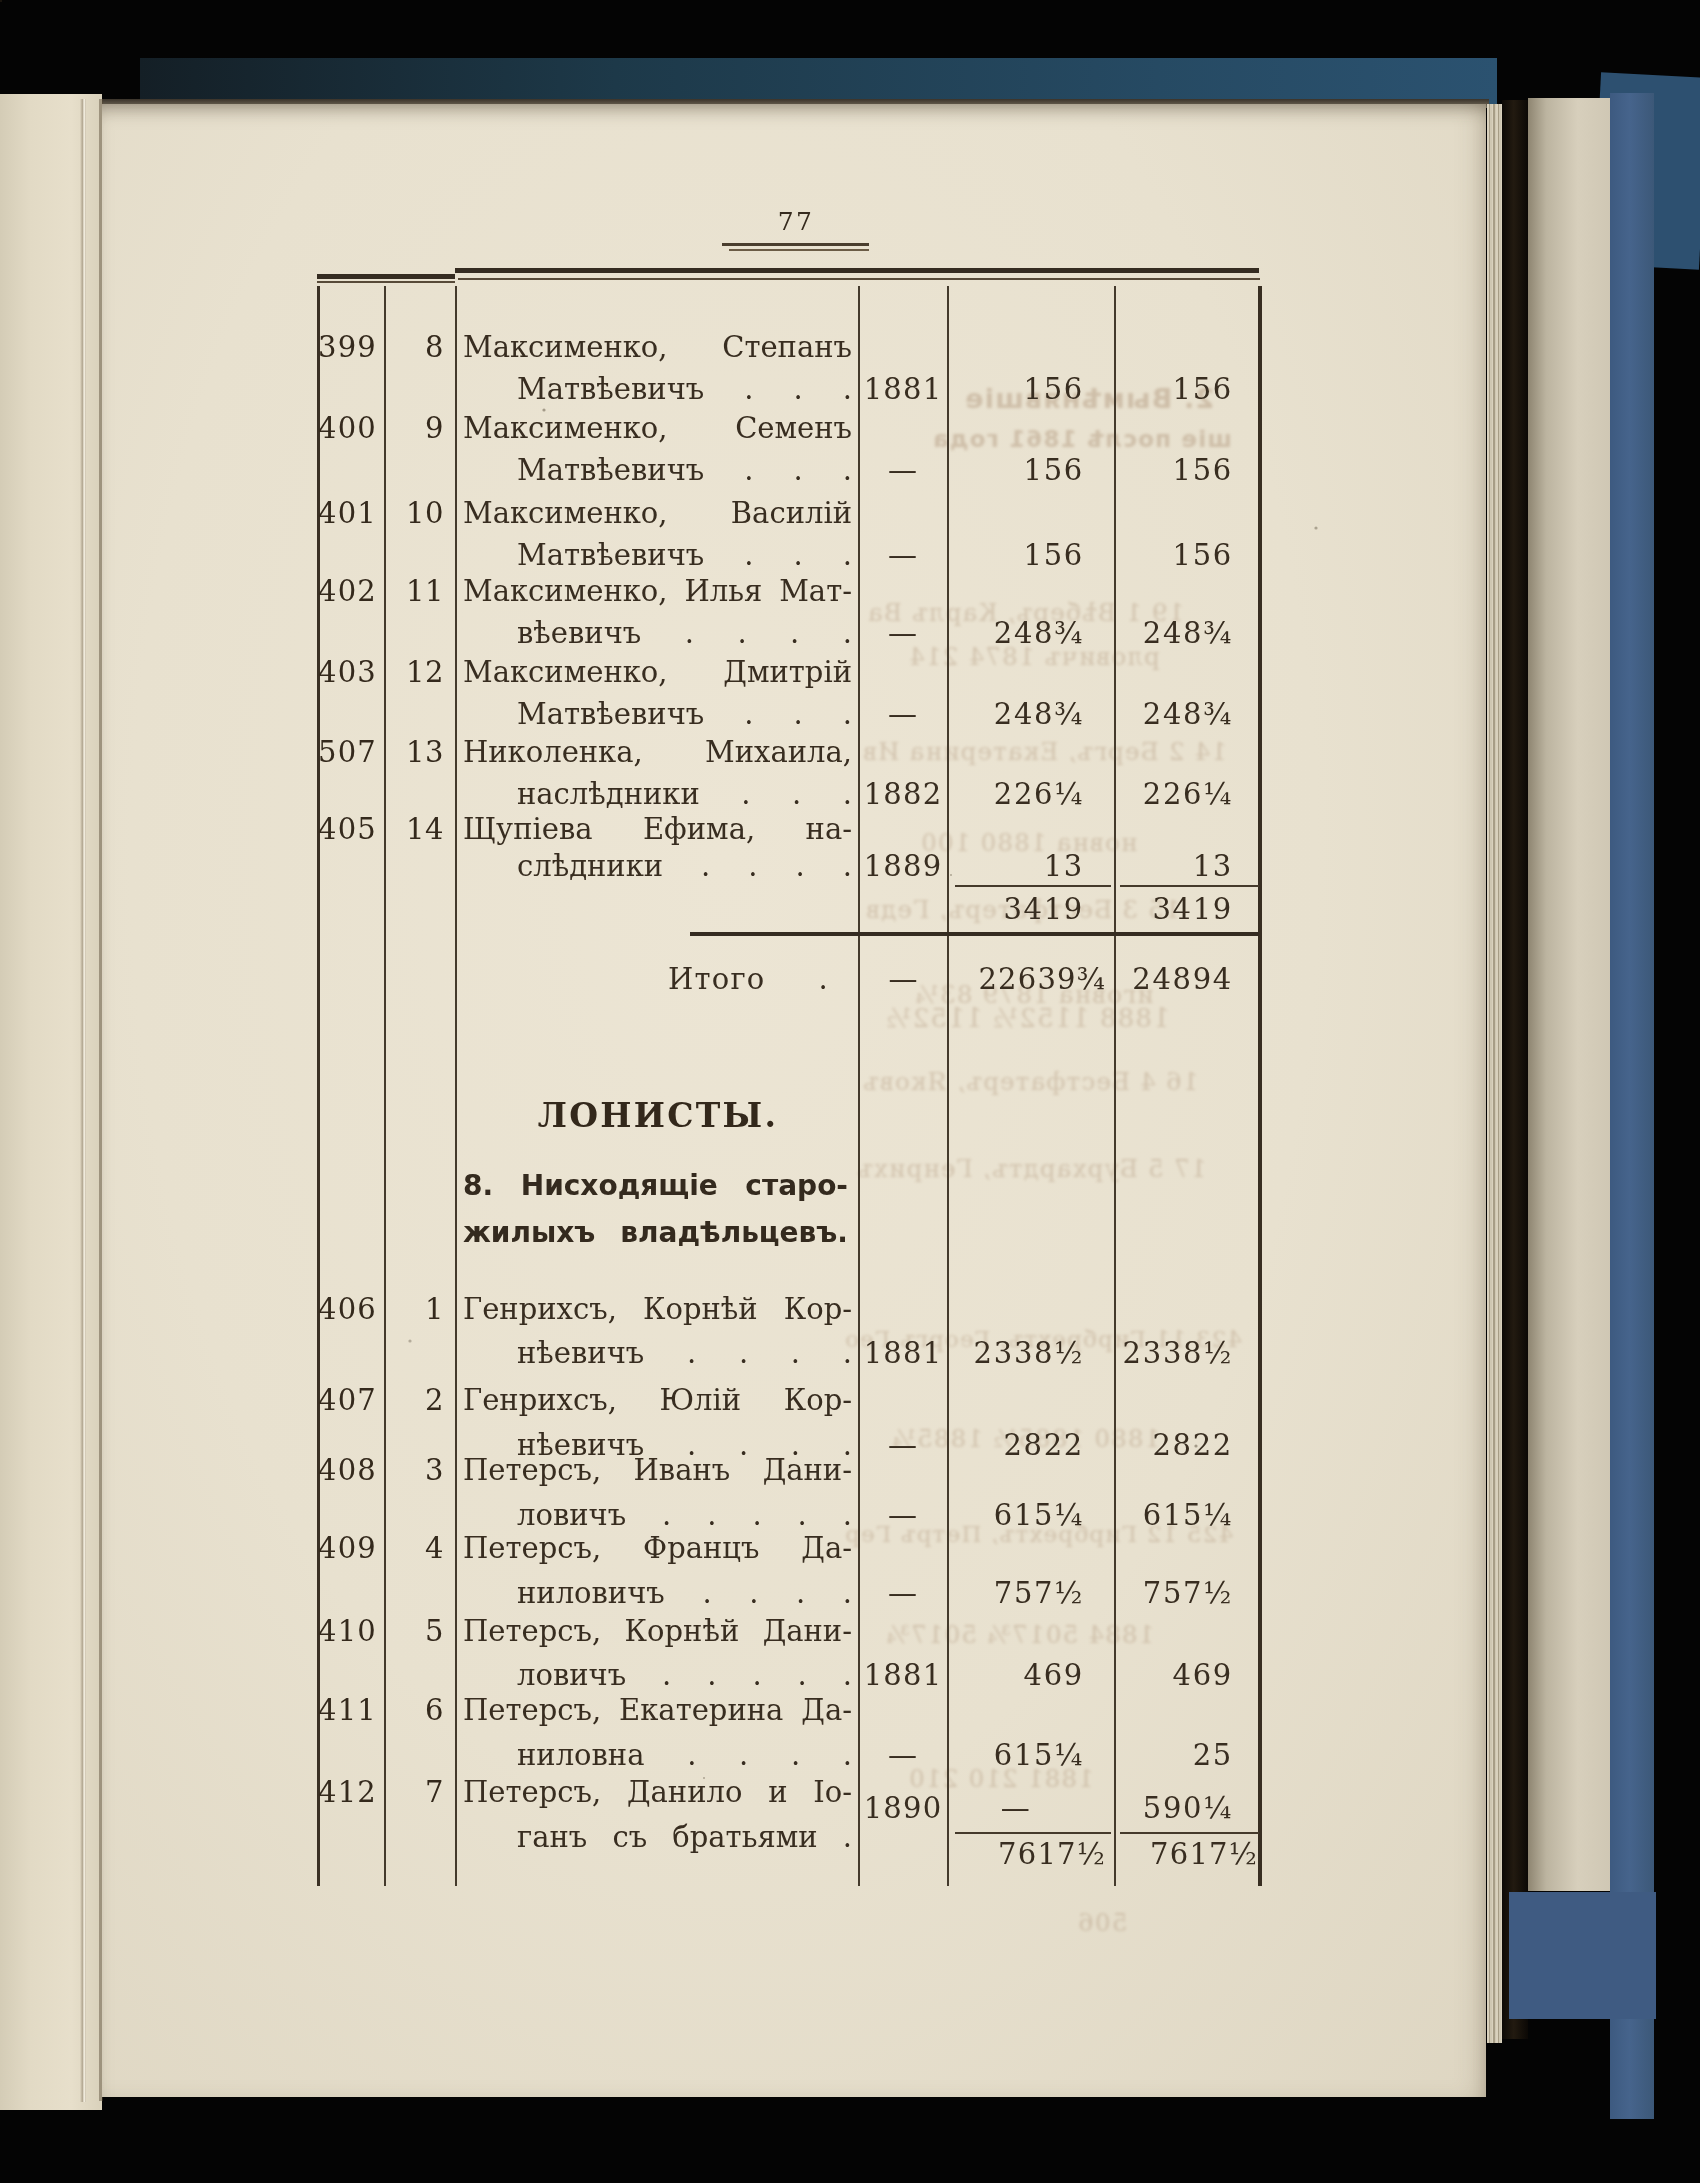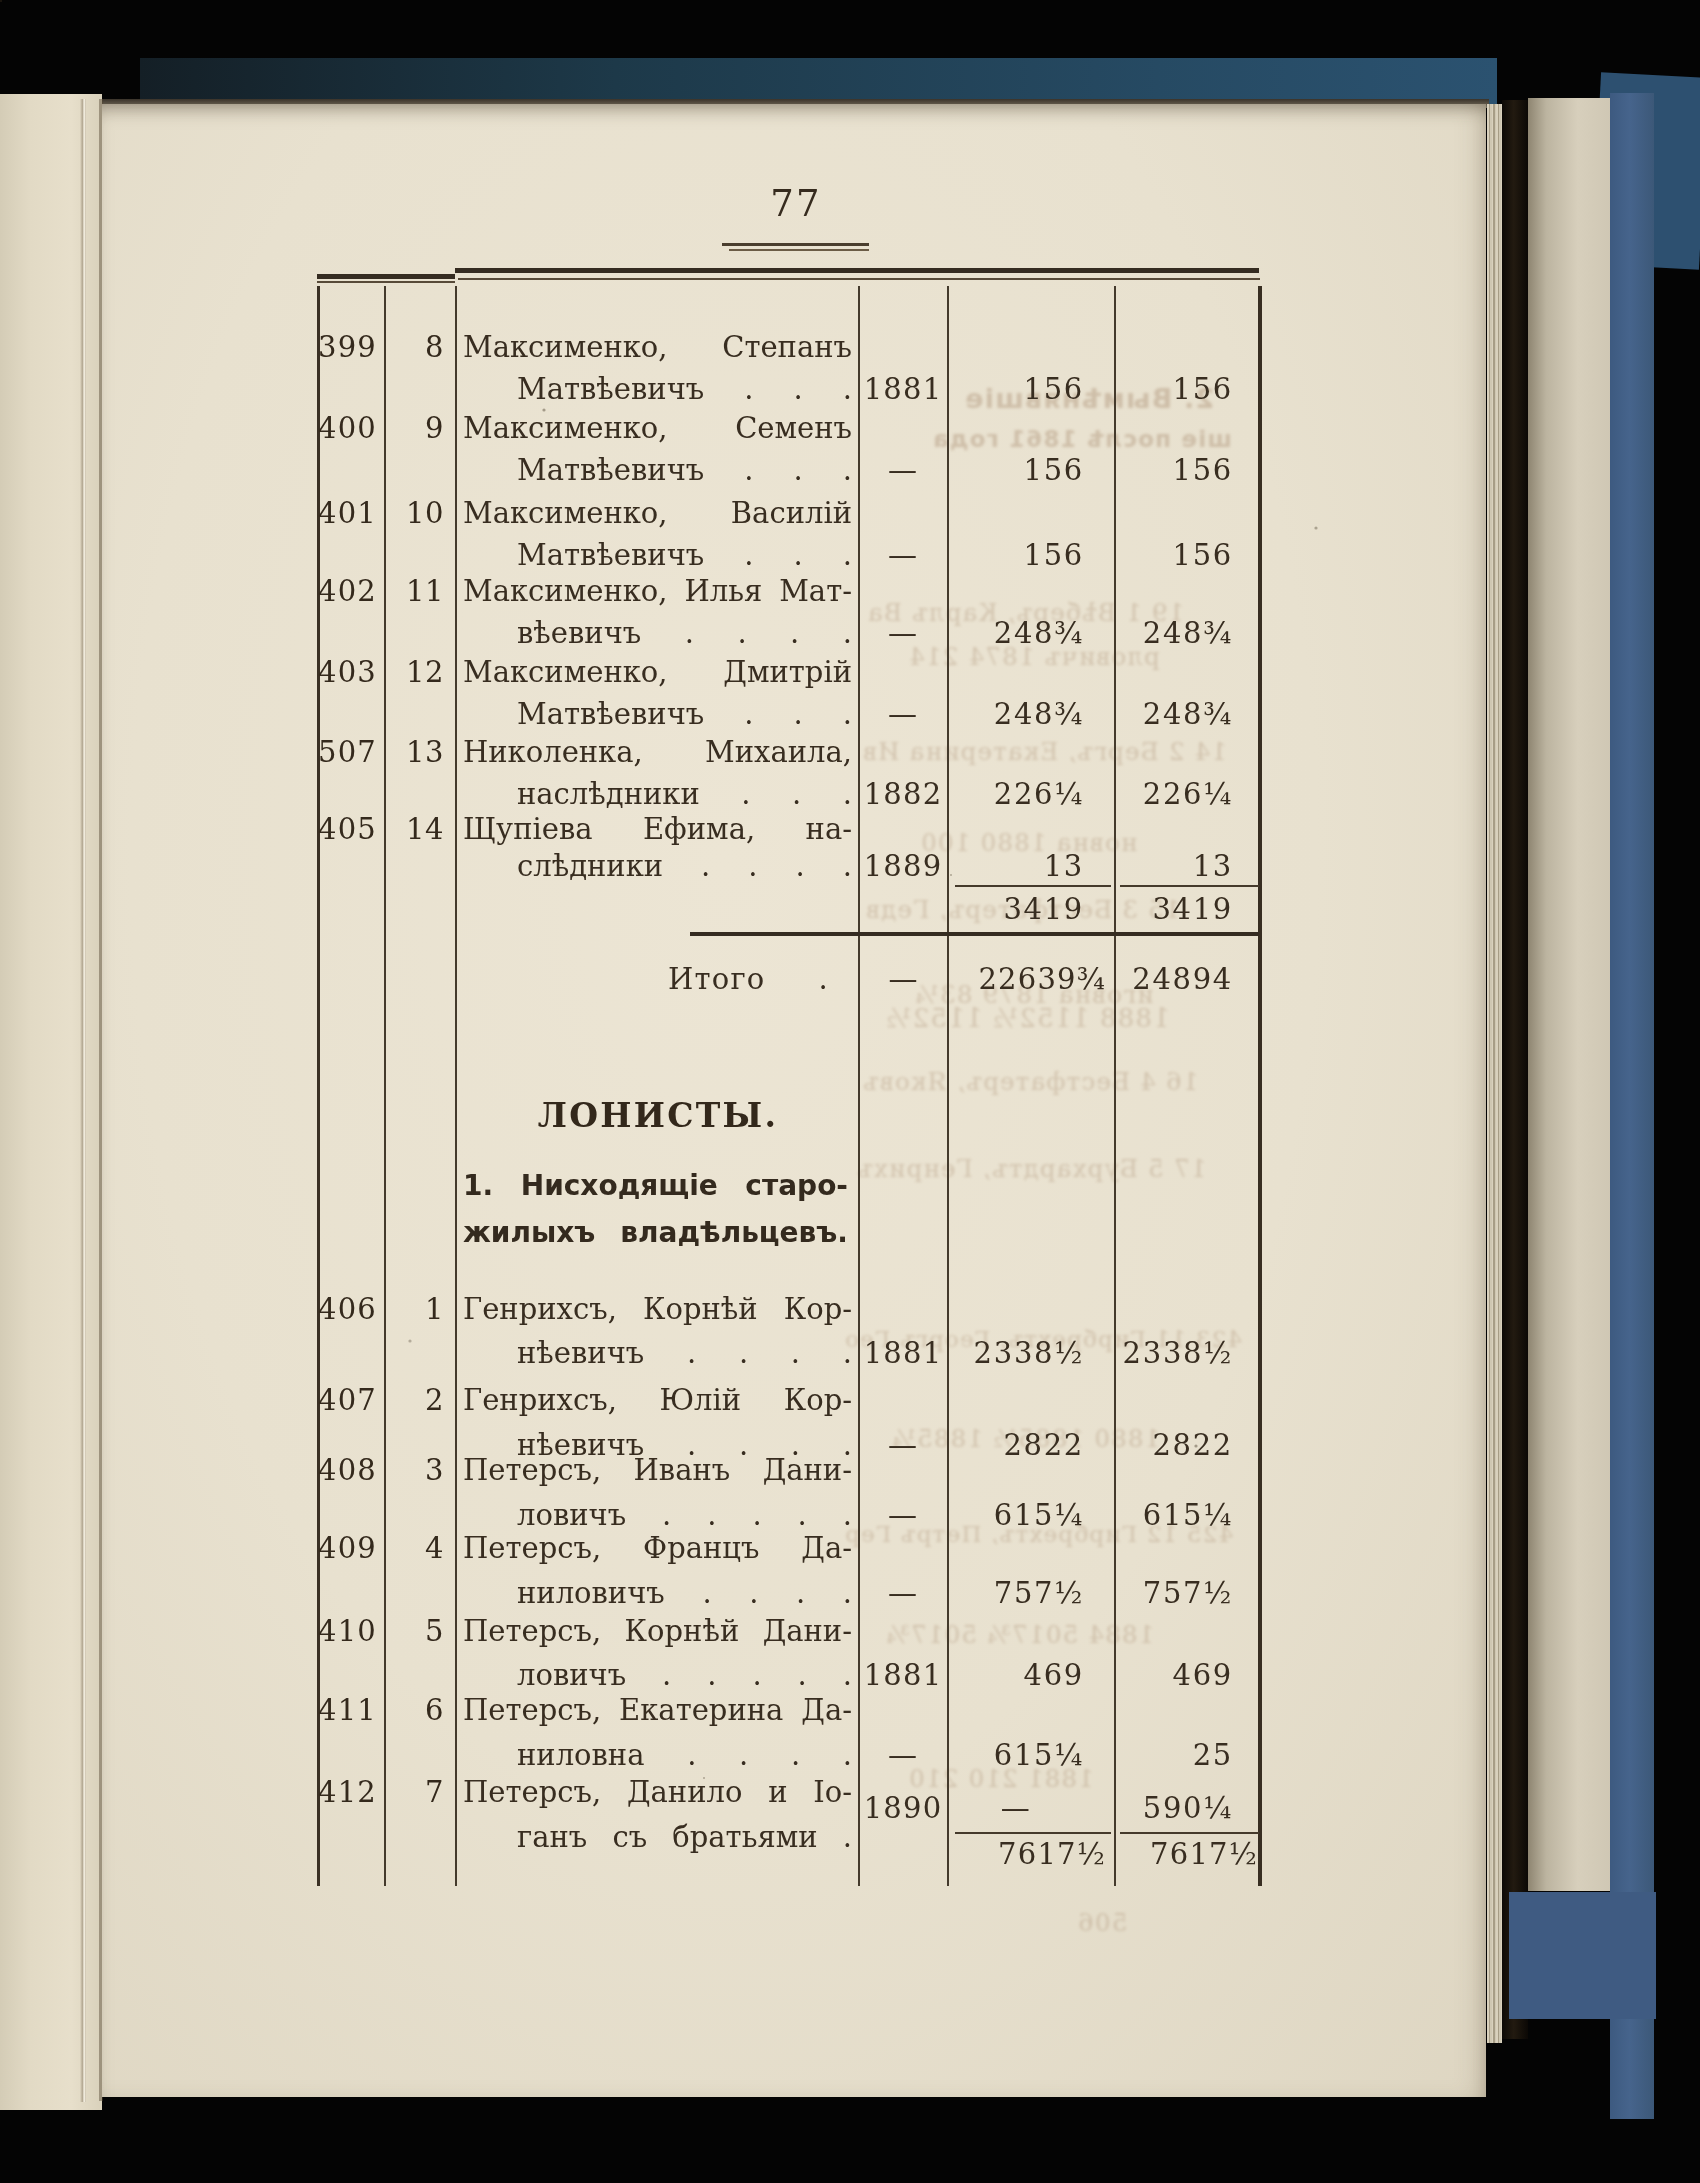--- a/index.html
+++ b/index.html
@@ -30,21 +30,21 @@
      background:linear-gradient(90deg,#8e8571 0%,#bcb4a0 22%,#d7cfbc 60%,#cfc7b4 100%);}
   .cover-right-strip{left:1610px;top:93px;width:44px;height:2026px;
      background:linear-gradient(90deg,#3d5a80,#46648c 45%,#3c5878);}
   .cover-bottom-patch{left:1509px;top:1892px;width:147px;height:127px;background:#3f5b82;}
   .specks{left:0;top:0;width:2.3px;height:2.3px;border-radius:50%;background:rgba(60,48,30,.55);
      box-shadow:543px 409px 0 0.6px rgba(60,48,30,.4),950px 874px 0 0 rgba(60,48,30,.35),
        1195px 1445px 0 0.6px rgba(60,48,30,.4),703px 1777px 0 0 rgba(60,48,30,.35),
        409px 1340px 0 0.6px rgba(60,48,30,.3),1315px 527px 0 0.6px rgba(60,48,30,.35);}
 
   
-  .pageno{left:767px;top:184px;width:58px;text-align:center;font-size:37px;letter-spacing:2.3px;color:#362b1e;}
+  .pageno{left:767px;top:208px;width:58px;text-align:center;font-size:25px;letter-spacing:2.3px;color:#362b1e;}
   .pageno-rule-a{left:722px;top:243px;width:147px;height:2.9px;background:#4a3e2e;}
   .pageno-rule-b{left:729px;top:249px;width:140px;height:1.7px;background:#6b5c46;}
   .toprule-l{left:317px;top:274px;width:138px;height:4.7px;background:#352c21;}
   .toprule-l2{left:317px;top:281px;width:138px;height:1.7px;background:#574a38;}
   .toprule-r{left:455px;top:268px;width:804px;height:5.2px;background:#352c21;}
   .toprule-r2{left:458px;top:278px;width:802px;height:1.7px;background:#574a38;}
   .vline{top:286px;height:1600px;background:#443a2c;}
   .vl-1{left:317px;width:2.9px;background:#3a3024;}
   .vl-2{left:384px;width:1.7px;}
   .vl-3{left:455px;width:2.3px;}
@@ -215,21 +215,21 @@
   <div class="abs subtot1">3419</div>
   <div class="abs subtot2">3419</div>
   <div class="abs heavyrule"></div>
 
   <div class="abs tot-label">Итого .</div>
   <div class="abs tot-yr">—</div>
   <div class="abs tot-v1">22639¾</div>
   <div class="abs tot-v2">24894</div>
 
   <div class="abs sec-h sec-h2">ЛОНИСТЫ.</div>
-  <div class="abs sub-h sub-h1">1. Нисходящіе старо-</div>
+  <div class="abs sub-h sub-h1">8. Нисходящіе старо-</div>
   <div class="abs sub-h sub-h2">жилыхъ владѣльцевъ.</div>
 
   <div class="trow" style="--l1:1294px;--l2:1338px">
     <span class="c num">406</span>
     <span class="c sub">1</span>
     <span class="c n1">Генрихсъ, Корнѣй Кор-</span>
     <span class="c n2">нѣевичъ . . . .</span>
     <span class="c yr">1881</span>
     <span class="c v1">2338½</span>
     <span class="c v2">2338½</span>

